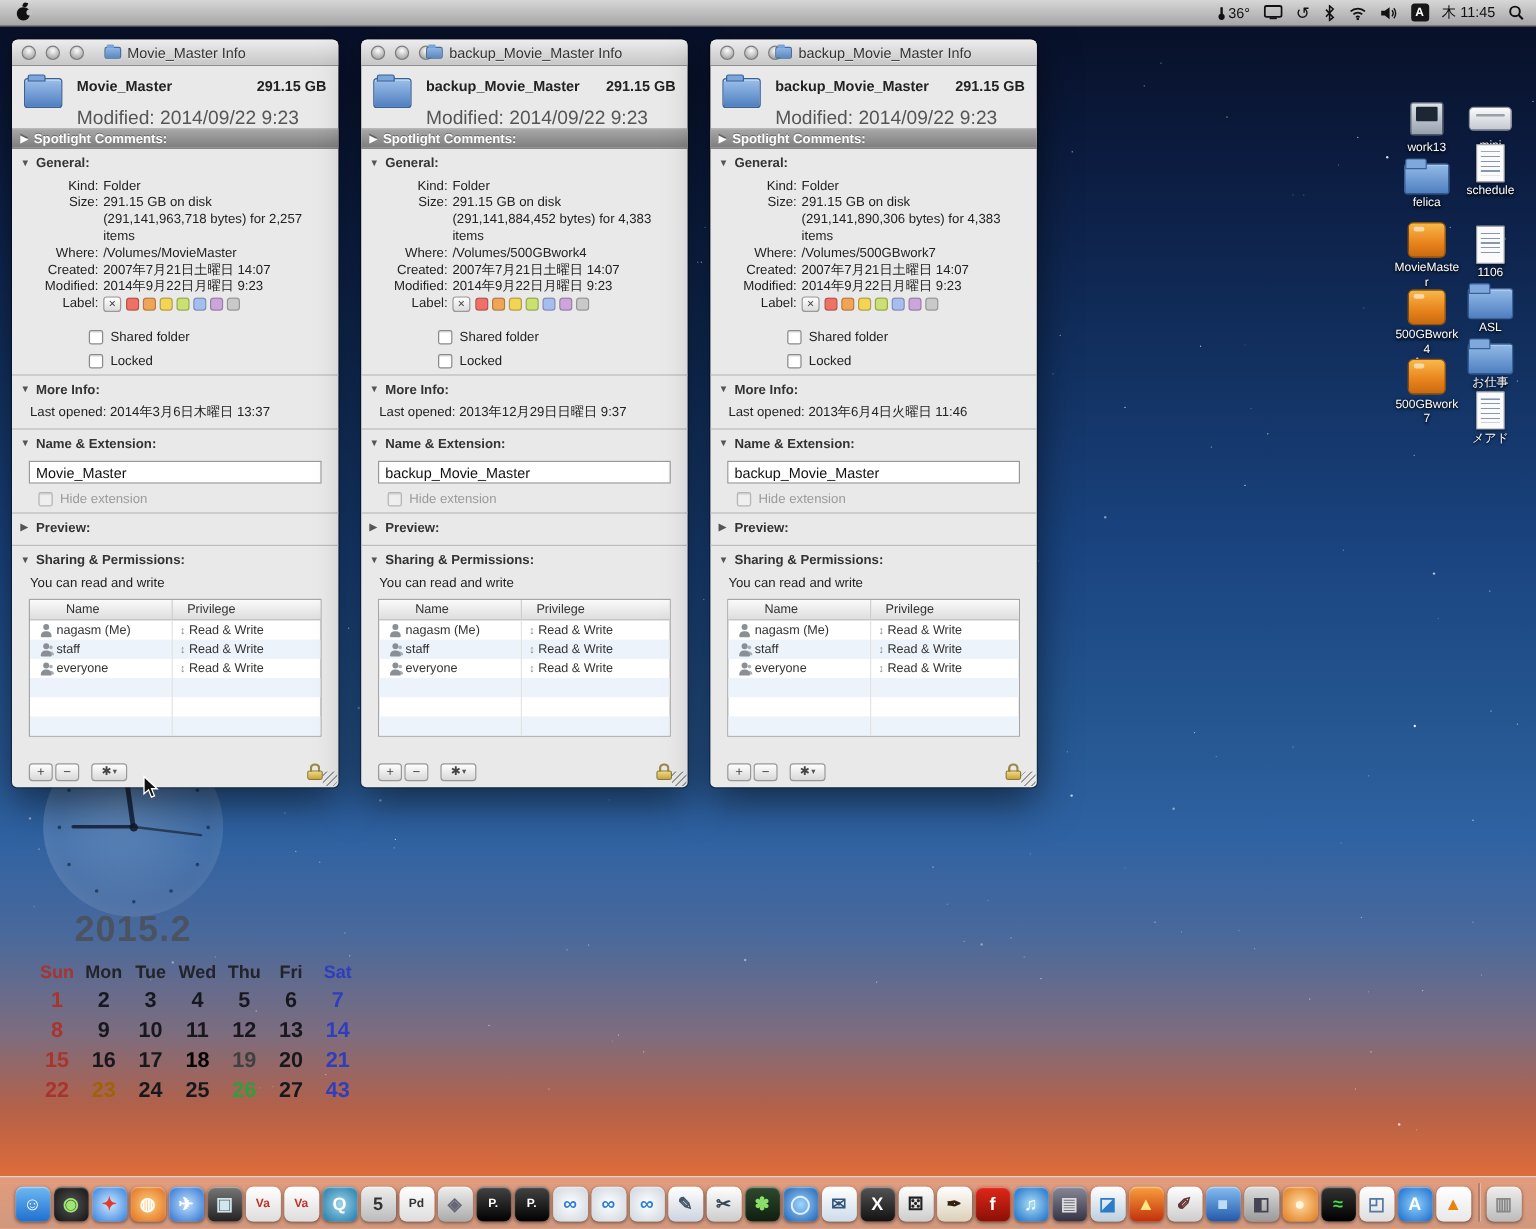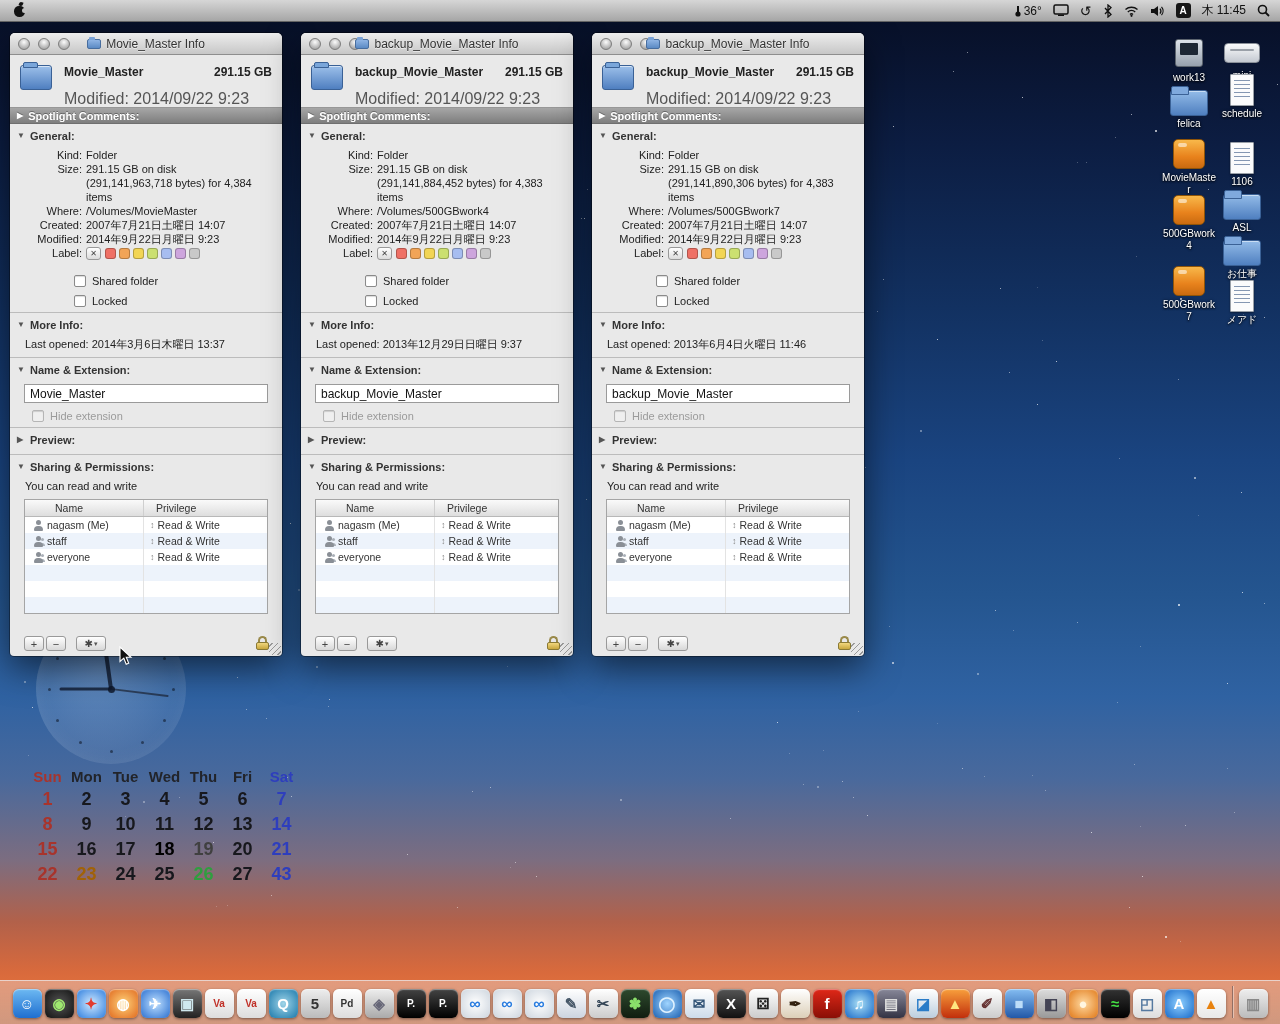--- a/index.html
+++ b/index.html
@@ -29,21 +29,21 @@
   #menu-items { display:flex; align-items:center; }
   .menu-item { padding:0 10px; line-height:22px; }
   .menu-item.app-name { font-weight:bold; }
   #menubar-right { margin-left:auto; display:flex; align-items:center; gap:11px; font-size:12px; }
   .mb-ic { display:inline-flex; align-items:center; gap:2px; }
   .input-a { width:15px; height:15px; background:#161616; color:#fff; border-radius:3px; font-size:10px; font-weight:bold; display:flex; align-items:center; justify-content:center; }
   .tm-glyph { font-size:14px; line-height:14px; }
   .mb-clock { font-size:12px; }
 
   
-  #desktop-icons { position:absolute; inset:0; z-index:2; }
+  #desktop-icons { position:absolute; inset:0; z-index:2;margin-top:46px; }
   .dicon { position:absolute; width:56px; display:flex; flex-direction:column; align-items:center; }
   .dart { position:relative; width:44px; height:32px; }
   .dart::before, .dart::after { content:''; position:absolute; }
   .folder::before { top:6px; left:3px; right:3px; bottom:0; background:linear-gradient(#93bbe8,#4f7fc0); border:1px solid #3a6196; border-radius:3px; box-shadow:inset 0 1px 0 rgba(255,255,255,.5); }
   .folder::after { top:2px; left:4px; width:16px; height:7px; background:#7fa9dd; border:1px solid #3a6196; border-radius:2px 2px 0 0; }
   .drive::before { top:1px; left:6px; right:6px; bottom:1px; background:linear-gradient(#f8b84a,#e8821c 60%,#c96a10); border:1px solid #8f5408; border-radius:5px; }
   .drive::after { top:5px; left:11px; width:9px; height:4px; background:rgba(255,255,255,.55); border-radius:2px; }
   .doc::before { top:0; left:10px; right:10px; bottom:0; background:#fbfbfc; border:1px solid #9aa0a8; border-radius:1px; box-shadow:0 1px 2px rgba(0,0,0,.4); }
   .doc::after { top:6px; left:14px; right:14px; height:20px; background:repeating-linear-gradient(rgba(120,140,170,.9) 0 1px, transparent 1px 4px); }
   .device-gray::before { top:1px; left:8px; right:8px; bottom:3px; background:linear-gradient(#dde3ea,#97a1ad); border:1px solid #5c646e; border-radius:3px; }
@@ -397,20 +397,21 @@
     <div class="clock-dot" style="left: 104.5px; top: 127.194px;"></div>
     <div class="clock-dot" style="left: 73.5px; top: 135.5px;"></div>
     <div class="clock-dot" style="left: 42.5px; top: 127.194px;"></div>
     <div class="clock-dot" style="left: 19.8064px; top: 104.5px;"></div>
     <div class="clock-dot" style="left: 11.5px; top: 73.5px;"></div>
     <div class="clock-dot" style="left: 19.8064px; top: 42.5px;"></div>
     <div class="clock-dot" style="left: 42.5px; top: 19.8064px;"></div>
   </div>
 
 <div id="calendar">
+  <div id="cal-title" style="color: rgb(75, 80, 88);">2015.2</div>
   <div class="cal-grid" id="cal-grid">
       <span class="cal-dh" style="color: rgb(168, 52, 44);">Sun</span>
       <span class="cal-dh" style="color: rgb(34, 36, 42); text-align: center;">Mon</span>
       <span class="cal-dh" style="color: rgb(34, 36, 42);">Tue</span>
       <span class="cal-dh" style="color: rgb(34, 36, 42);">Wed</span>
       <span class="cal-dh" style="color: rgb(34, 36, 42);">Thu</span>
       <span class="cal-dh" style="color: rgb(34, 36, 42);">Fri</span>
       <span class="cal-dh" style="color: rgb(46, 62, 189);">Sat</span>
       <span class="cal-cell" style="color: rgb(168, 52, 44);">1</span>
       <span class="cal-cell" style="color: rgb(23, 24, 29);">2</span>
@@ -473,21 +474,21 @@
       <div class="dlabel">500GBwork4</div>
     </div>
     <div class="dicon" style="left: 1214px; top: 188px; justify-content: flex-end;">
       <div class="dart folder"></div>
       <div class="dlabel">ASL</div>
     </div>
     <div class="dicon" style="left: 1214px; top: 234px;">
       <div class="dart folder"></div>
       <div class="dlabel">お仕事</div>
     </div>
-    <div class="dicon" style="left: 1161px; top: 265px;">
+    <div class="dicon" style="left: 1161px; top: 252px;">
       <div class="dart drive"></div>
       <div class="dlabel">500GBwork7</div>
     </div>
     <div class="dicon" style="left: 1214px; top: 280px;">
       <div class="dart doc"></div>
       <div class="dlabel">メアド</div>
     </div>
   </div>
 
 <div id="windows-layer">
@@ -516,21 +517,21 @@
     <div class="section-header">
       <span class="tri">▼</span>
       <span>General:</span>
     </div>
     <div class="fields">
       <span class="flabel">Kind:</span>
       <span class="fval">Folder</span>
       <span class="flabel">Size:</span>
       <span class="fval">291.15 GB on disk</span>
       <span class="flabel"></span>
-      <span class="fval">(291,141,963,718 bytes) for 4,384</span>
+      <span class="fval">(291,141,963,718 bytes) for 2,257</span>
       <span class="flabel"></span>
       <span class="fval">items</span>
       <span class="flabel">Where:</span>
       <span class="fval">/Volumes/MovieMaster</span>
       <span class="flabel">Created:</span>
       <span class="fval">2007年7月21日土曜日 14:07</span>
       <span class="flabel">Modified:</span>
       <span class="fval">2014年9月22日月曜日 9:23</span>
       <span class="flabel">Label:</span>
       <span class="fval label-row">

